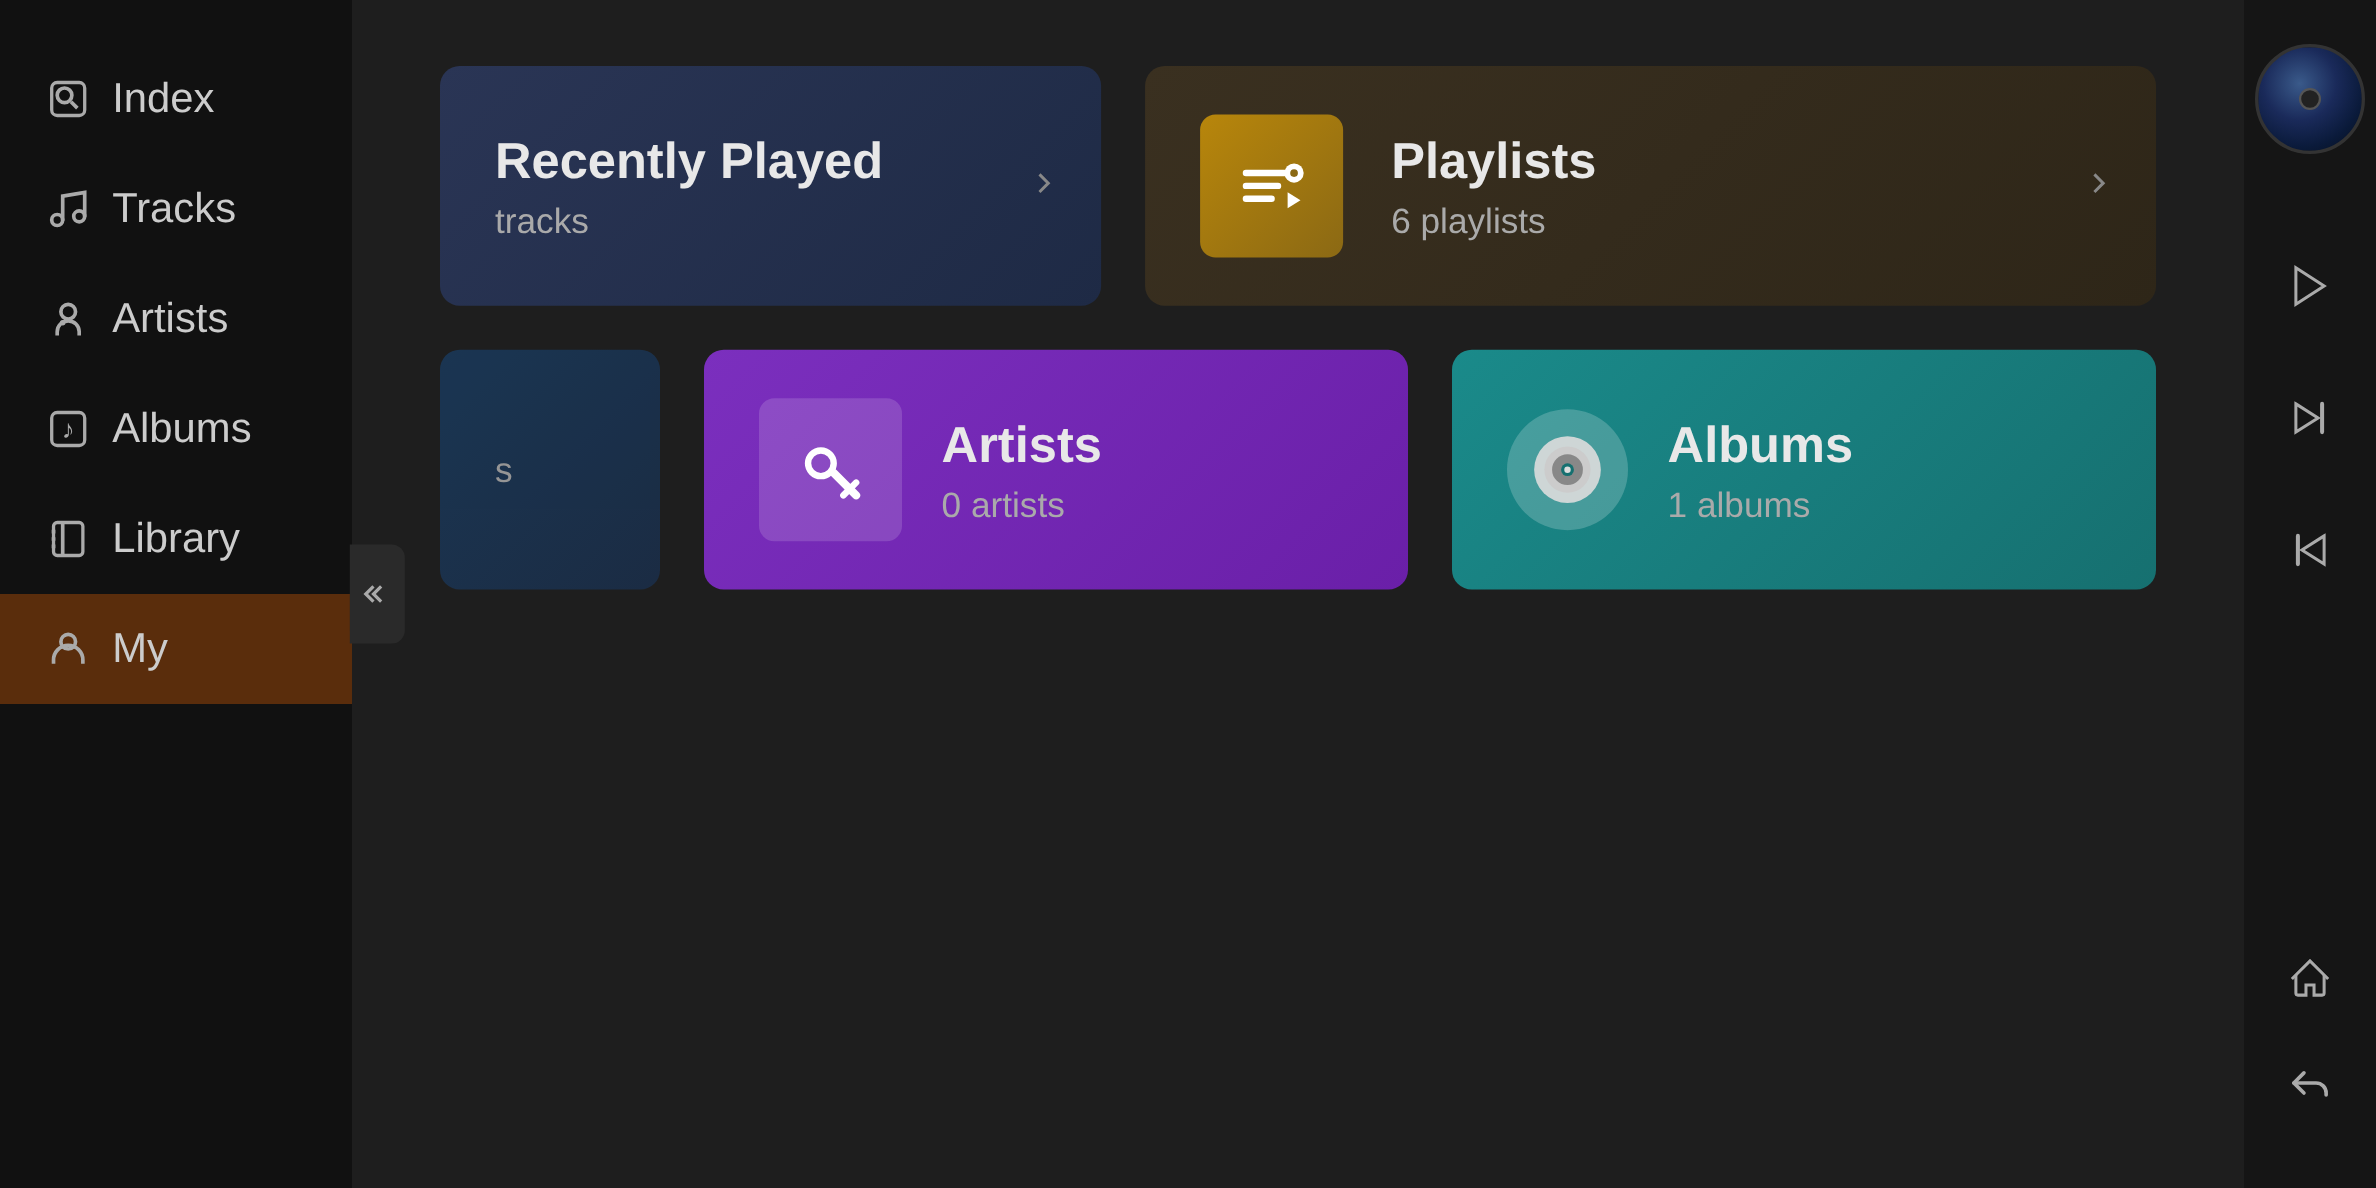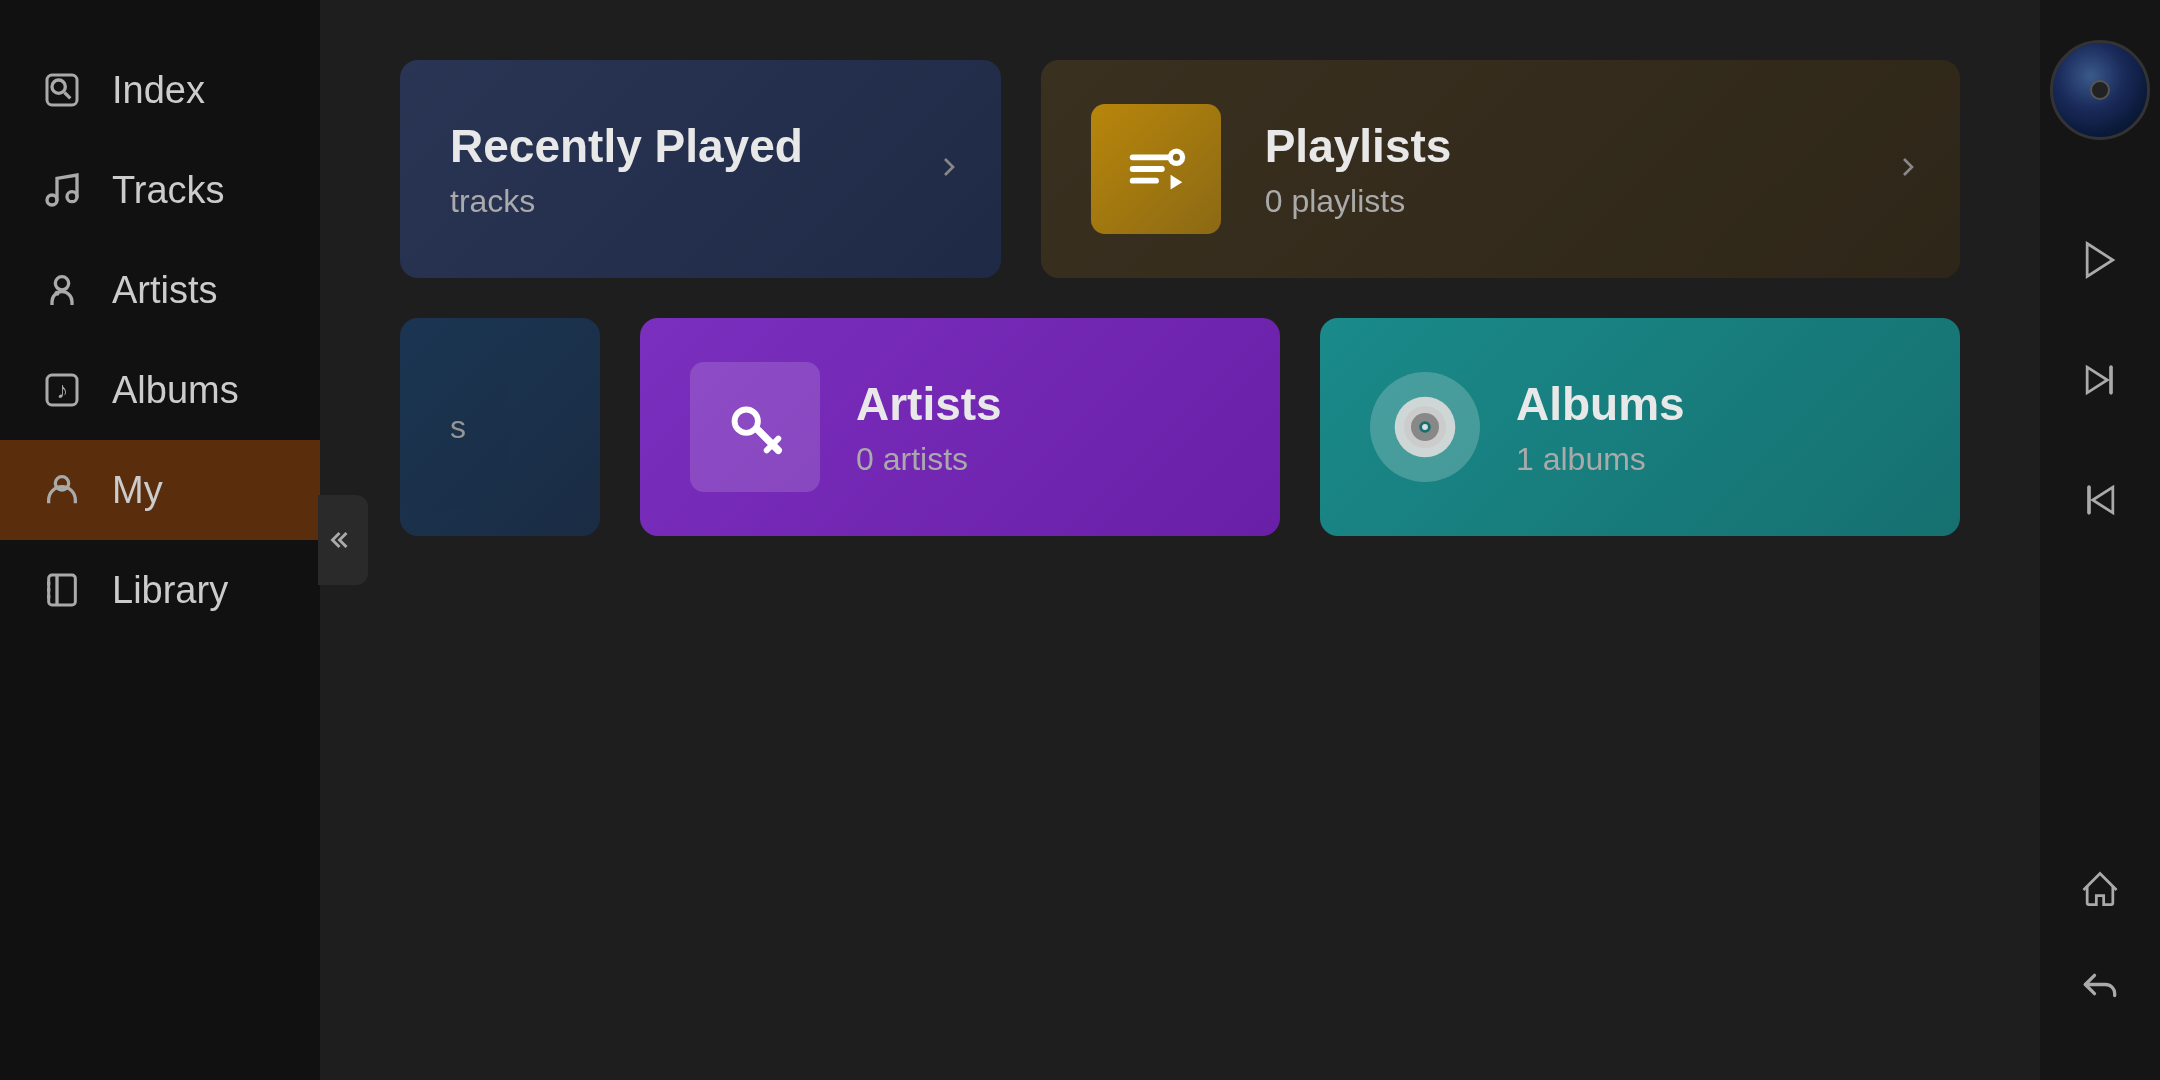--- a/index.html
+++ b/index.html
@@ -23,21 +23,21 @@
       justify-content: flex-start;
       padding-top: 40px;
       flex-shrink: 0;
       z-index: 10;
     }
     .sidebar-item {
       display: flex;
       align-items: center;
       padding: 28px 40px;
       cursor: pointer;
-      gap: 28px;
+      gap: 18px;
       border-radius: 0;
       transition: background 0.2s;
     }
     .sidebar-item.active {
       background: #5a2d0c;
     }
     .sidebar-item-label {
       font-size: 38px;
       font-weight: 400;
       color: #cccccc;
@@ -335,41 +335,41 @@
   <div class="sidebar-item">
     <div class="sidebar-icon">
       <svg viewBox="0 0 24 24">
         <rect x="3" y="3" width="18" height="18" rx="3" stroke-width="1.8"></rect>
         <text x="12" y="17" text-anchor="middle" font-size="14" fill="#aaa" stroke="none">♪</text>
       </svg>
     </div>
     <span class="sidebar-item-label">Albums</span>
   </div>
 
-  <div class="sidebar-item active">
-    <div class="sidebar-icon">
-      <svg viewBox="0 0 24 24">
-        <circle cx="12" cy="8" r="4"></circle>
-        <path d="M4 20v-2a8 8 0 0 1 16 0v2"></path>
-      </svg>
-    </div>
-    <span class="sidebar-item-label">My</span>
-  </div>
-
   <div class="sidebar-item">
     <div class="sidebar-icon">
       <svg viewBox="0 0 24 24">
         <rect x="4" y="3" width="16" height="18" rx="2" stroke-width="1.8"></rect>
         <path d="M9 3v18"></path>
         <line x1="3" y1="8" x2="5" y2="8"></line>
         <line x1="3" y1="12" x2="5" y2="12"></line>
         <line x1="3" y1="16" x2="5" y2="16"></line>
       </svg>
     </div>
     <span class="sidebar-item-label">Library</span>
+  </div>
+
+  <div class="sidebar-item active">
+    <div class="sidebar-icon">
+      <svg viewBox="0 0 24 24">
+        <circle cx="12" cy="8" r="4"></circle>
+        <path d="M4 20v-2a8 8 0 0 1 16 0v2"></path>
+      </svg>
+    </div>
+    <span class="sidebar-item-label">My</span>
   </div>
 </nav>
 
 <main class="main">
 
   <div class="collapse-btn">
     <svg viewBox="0 0 24 24">
       <path d="M15 18l-6-6 6-6"></path>
       <path d="M9 18l-6-6 6-6"></path>
     </svg>
@@ -395,21 +395,21 @@
           <line x1="4" y1="8" x2="16" y2="8" stroke="white" stroke-width="2" stroke-linecap="round"></line>
           <line x1="4" y1="12" x2="14" y2="12" stroke="white" stroke-width="2" stroke-linecap="round"></line>
           <line x1="4" y1="16" x2="12" y2="16" stroke="white" stroke-width="2" stroke-linecap="round"></line>
           <path d="M17 14v5l4-2.5z" fill="white"></path>
           <circle cx="19" cy="8" r="3" fill="white"></circle>
           <circle cx="19" cy="8" r="1.2" fill="#8b6914"></circle>
         </svg>
       </div>
       <div class="card-text">
         <span class="card-title">Playlists</span>
-        <span class="card-subtitle">0 playlists</span>
+        <span class="card-subtitle">6 playlists</span>
       </div>
       <div class="card-arrow">
         <svg viewBox="0 0 24 24">
           <path d="M9 18l6-6-6-6"></path>
         </svg>
       </div>
     </div>
   </div>
 
   <div class="cards-row row2">

